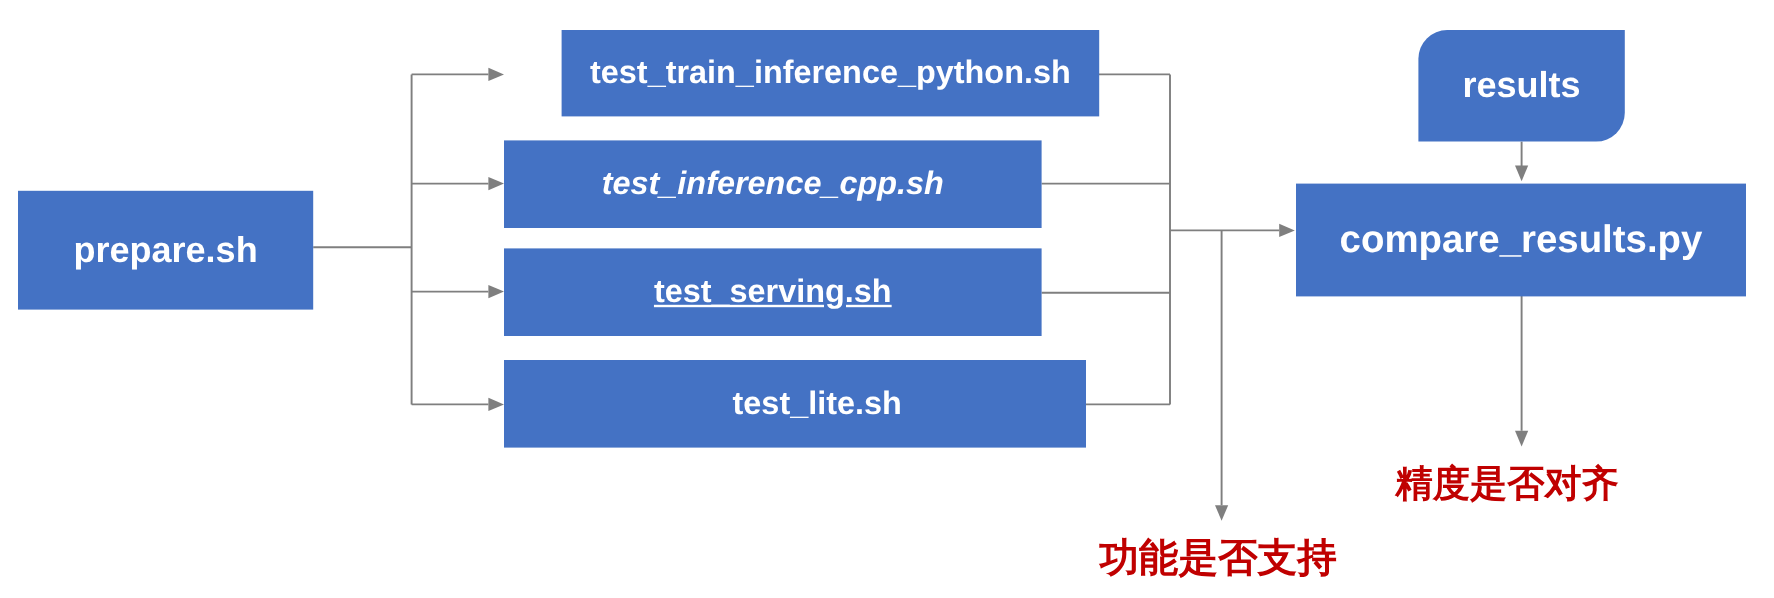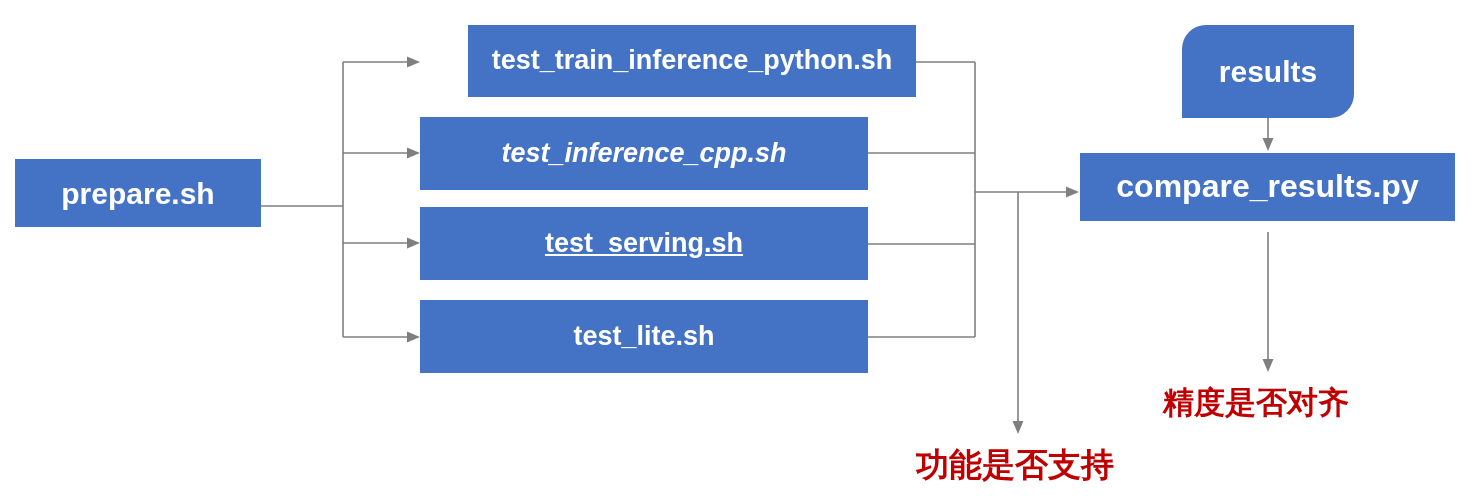--- a/index.html
+++ b/index.html
@@ -42,29 +42,29 @@
     position: absolute;
     background: var(--node-fill);
     color: var(--node-text);
     display: flex;
     align-items: center;
     justify-content: center;
     font-weight: bold;
     text-align: center;
     line-height: 1.1;
   }
-  .node-prepare   { left: 15px;   top: 159px; width: 246px; height: 68px; font-size: 30px; }
+  .node-prepare   { left: 15px;   top: 159px; width: 246px; height: 99px; font-size: 30px; }
   .node-test      { left: 420px;  width: 448px; height: 73px; font-size: 27px; }
   .node-test1     { top: 25px; height: 72px; margin-left: 48px; }
   .node-test2     { top: 117px; font-style: italic; }
   .node-test3     { top: 207px; text-decoration: underline; }
-  .node-test4     { top: 300px; }
+  .node-test4     { top: 300px; padding-left: 37px; }
   .node-results   { left: 1182px; top: 25px;  width: 172px; height: 93px; font-size: 30px;
                     border-radius: 24px 0 24px 0; }
-  .node-compare   { left: 1080px; top: 153px; width: 375px; height: 68px; font-size: 32px; }
+  .node-compare   { left: 1080px; top: 153px; width: 375px; height: 94px; font-size: 32px; }
   .edge-label {
     position: absolute;
     left: 976px;
     top: 148px;
     width: 84px;
     text-align: center;
     font-size: 32px;
     color: var(--edge-label-text);
   }
   .output-label {

